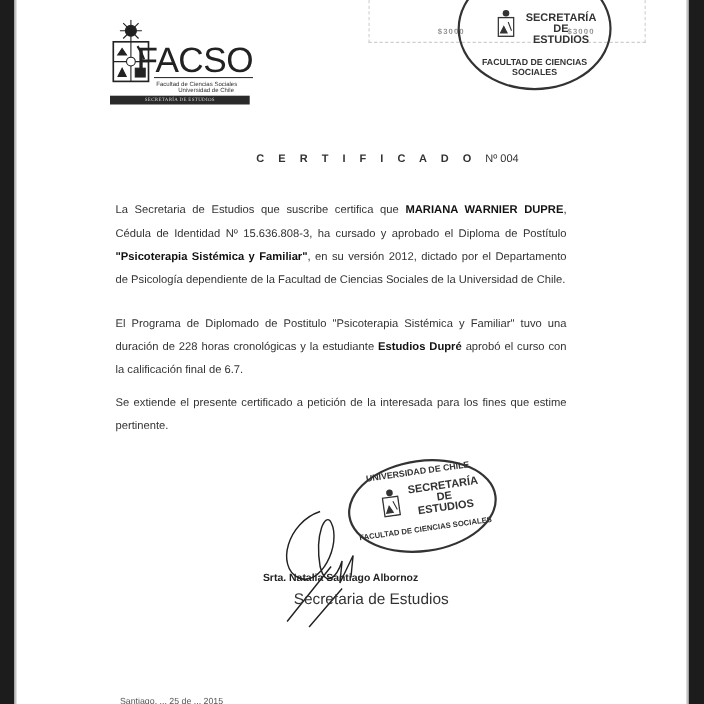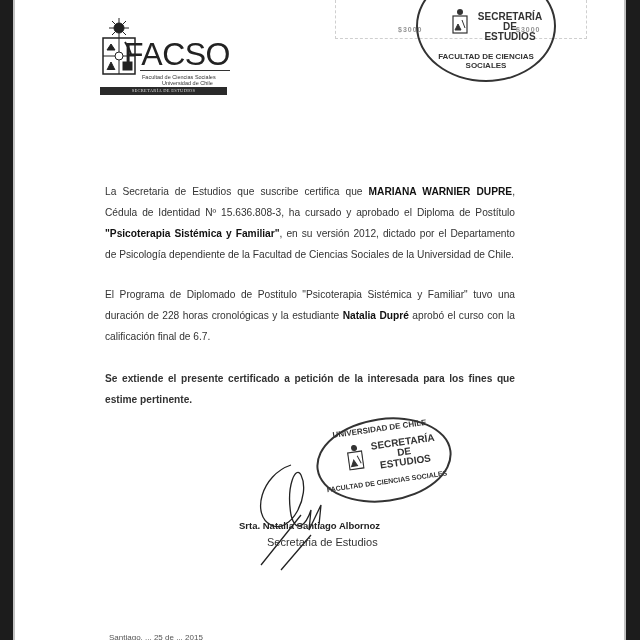--- a/index.html
+++ b/index.html
@@ -73,29 +73,29 @@
   .cert-title .num { letter-spacing: 0; font-weight: normal; }
 
   
   .para {
     position: absolute; left: 92px; width: 410px; font-size: 10.2px; color: #333;
     line-height: 21px; text-align: justify;
   }
   .para b { color: #111; }
   .p1 { top: 181px; }
   .p2 { top: 284px; }
-  .p3 { top: 368px; font-weight: bold; }
+  .p3 { top: 356px; }
 
   
   .signature-scribble { position: absolute; left: 238px; top: 455px; width: 100px; height: 120px; }
   .signer-name {
     position: absolute; left: 226px; top: 520px; font-size: 9.5px; font-weight: bold; color: #222;
   }
   .signer-role {
-    position: absolute; left: 254px; top: 536px; font-size: 11px; color: #333;
+    position: absolute; left: 254px; top: 536px; font-size: 14px; color: #333;
   }
   .footer-date {
     position: absolute; left: 96px; top: 633px; font-size: 8px; color: #555; white-space: nowrap;
   }
 </style>
 </head>
 <body>
 
 <div class="page">
 
@@ -136,27 +136,31 @@
       <path d="M3 22 l3 -6 l3 6z M10 12 l3 8" stroke="#333" fill="#333"></path>
     </svg>
     <div class="center-text">
       <div>SECRETARÍA</div>
       <div>DE</div>
       <div>ESTUDIOS</div>
     </div>
     <div class="arc-bottom" style="top:80px;font-size:8px;">FACULTAD DE CIENCIAS SOCIALES</div>
   </div>
 
+  <div class="cert-title">
+    <span>C E R T I F I C A D O</span>
+    <span class="num">Nº 004</span>
+  </div>
 
   <div class="para p1">
     <span>La Secretaria de Estudios que suscribe certifica que </span><b>MARIANA WARNIER DUPRE</b><span>, Cédula de Identidad Nº 15.636.808-3, ha cursado y aprobado el Diploma de Postítulo </span><b>"Psicoterapia Sistémica y Familiar"</b><span>, en su versión 2012, dictado por el Departamento de Psicología dependiente de la Facultad de Ciencias Sociales de la Universidad de Chile.</span>
   </div>
 
   <div class="para p2">
-    <span>El Programa de Diplomado de Postitulo "Psicoterapia Sistémica y Familiar" tuvo una duración de 228 horas cronológicas y la estudiante </span><b>Natalia Dupré</b><span>  aprobó el curso con la calificación final de 6.7.</span>
+    <span>El Programa de Diplomado de Postitulo "Psicoterapia Sistémica y Familiar" tuvo una duración de 228 horas cronológicas y la estudiante </span><b>Estudios Dupré</b><span>  aprobó el curso con la calificación final de 6.7.</span>
   </div>
 
   <div class="para p3">
     <span>Se extiende el presente certificado a petición de la interesada para los fines que estime pertinente.</span>
   </div>
 
   <div class="stamp stamp-bottom">
     <div style="position:absolute;left:0;top:4px;width:100%;font-size:8px;">UNIVERSIDAD DE CHILE</div>
     <svg class="mini-crest" viewBox="0 0 16 26">
       <circle cx="8" cy="4" r="3" fill="#333"></circle>

